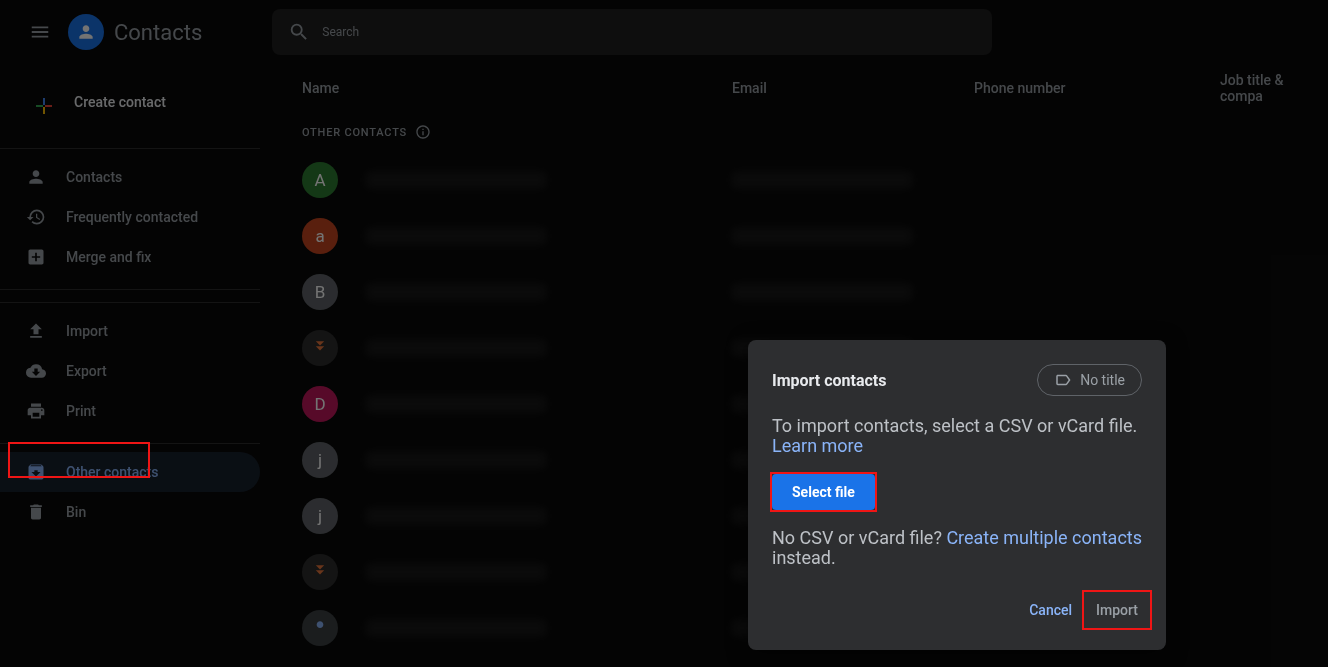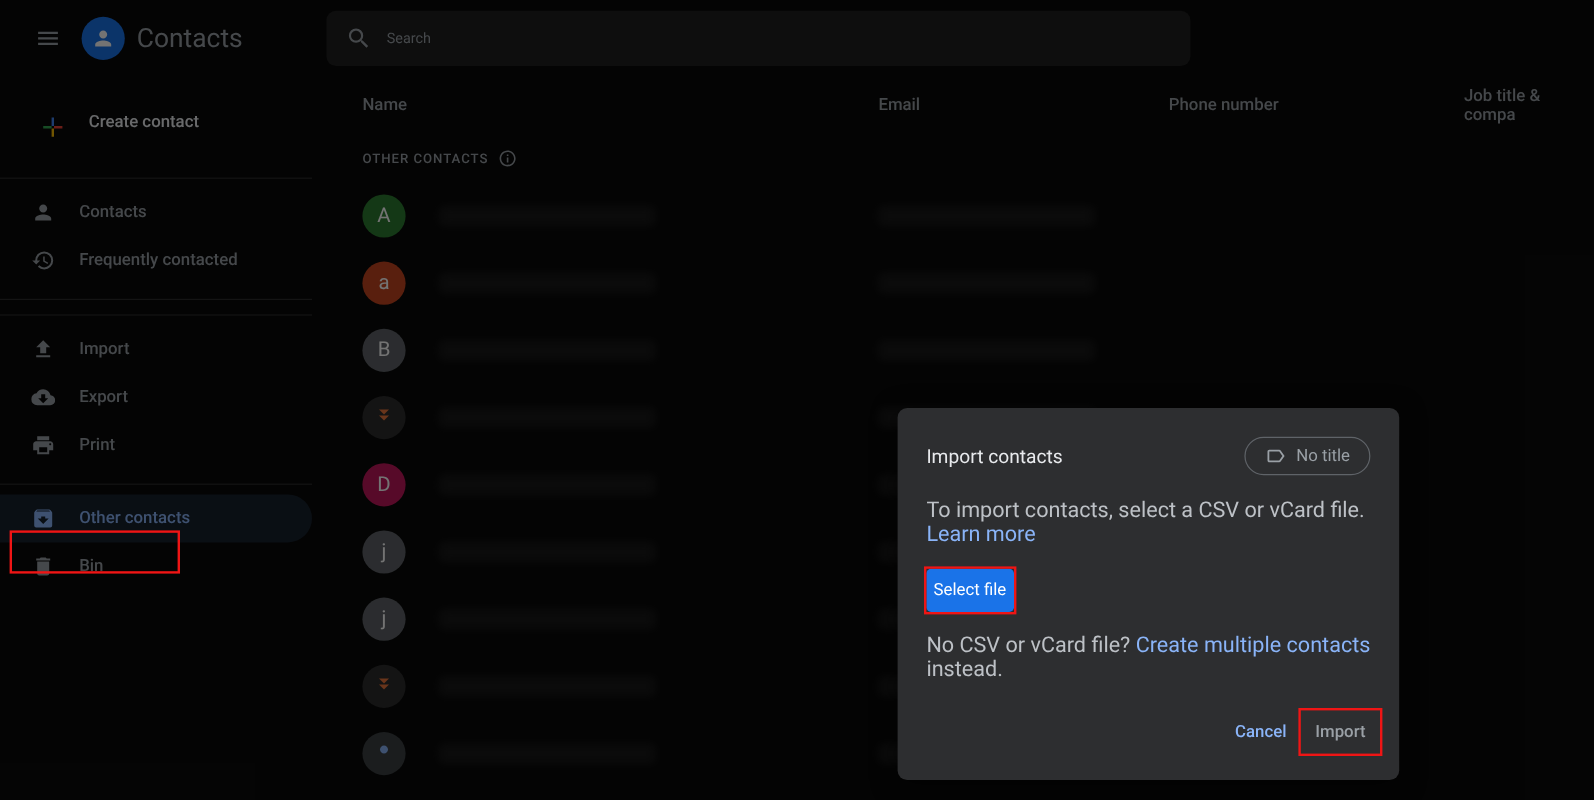--- a/index.html
+++ b/index.html
@@ -45,26 +45,26 @@
     .blur-email { width: 180px; height: 16px; background: #1a1a1a; border-radius: 3px; filter: blur(4px); margin-left:0px;}
     .row-name-col { flex: 0 0 430px; display:flex; align-items:center;}
     .row-email-col { flex: 0 0 242px; }
 
     
     .dimmer { position: absolute; inset: 0; background: rgba(0,0,0,0.55); z-index: 50; }
     
     
     .dialog { position: absolute; left: 748px; top: 340px; width: 418px; background: #2d2e30; border-radius: 8px; padding: 24px; z-index: 100; box-shadow: 0 4px 20px rgba(0,0,0,0.5);}
     .dialog-header { display: flex; align-items: center; margin-bottom: 20px; }
-    .dialog-title { font-size: 16px; font-weight: 400; color: #e8eaed; flex: 1;}
+    .dialog-title { font-size: 16px; font-weight: 700; color: #e8eaed; flex: 1;}
     .label-chip { border: 1px solid #5f6368; border-radius: 18px; padding: 6px 16px; display: flex; align-items: center; cursor: pointer; margin-left: 16px;}
     .label-chip span { font-size: 14px; color: #9aa0a6; margin-left: 8px;}
     .dialog-text { font-size: 18px; color: #bdc1c6; line-height: 20px; margin-bottom: 18px;}
     .dialog-text a, .link { color: #8ab4f8; text-decoration: none; cursor: pointer; }
-    .select-file-btn { background: #1a73e8; color: #fff; font-size: 14px; font-weight: 400; padding: 10px 6px; border: none; border-radius: 4px; cursor: pointer; }
+    .select-file-btn { background: #1a73e8; color: #fff; font-size: 14px; font-weight: 700; padding: 10px 20px; border: none; border-radius: 4px; cursor: pointer; }
     .dialog-footer { display: flex; justify-content: flex-end; gap: 16px; margin-top: 26px; align-items: center;}
     .cancel-btn { background: transparent; border: none; color: #8ab4f8; font-size: 14px; font-weight: 500; cursor: pointer; padding: 8px 4px;}
     .import-btn { background: transparent; border: none; color: #9aa0a6; font-size: 14px; font-weight: 500; cursor: default; padding: 8px 4px;}
     
     
     .highlight-box { position: absolute; border: 2px solid #ef1515; z-index: 200; pointer-events: none; }
     .hl-import-nav { left: 8px; top: 442px; width: 142px; height: 36px; }
     
     svg { fill: currentColor; }
     .icon-slot svg { color: #9aa0a6; }
@@ -116,20 +116,28 @@
     <span>Contacts</span>
   </div>
   <div class="nav-item">
     <div class="icon-slot">
         <svg width="20" height="20" viewBox="0 0 24 24">
           <path d="M13 3a9 9 0 00-9 9H1l3.89 3.89.07.14L9 12H6a7 7 0 117 7c-1.93 0-3.68-.79-4.94-2.06l-1.42 1.42A8.95 8.95 0 0013 21a9 9 0 000-18zm-1 5v5l4.28 2.54.72-1.21-3.5-2.08V8H12z"></path>
         </svg>
       </div>
     <span>Frequently contacted</span>
   </div>
+  <div class="nav-item">
+    <div class="icon-slot">
+        <svg width="20" height="20" viewBox="0 0 24 24">
+          <path d="M19 3H5c-1.1 0-2 .9-2 2v14c0 1.1.9 2 2 2h14c1.1 0 2-.9 2-2V5c0-1.1-.9-2-2-2zm-2 10h-4v4h-2v-4H7v-2h4V7h2v4h4v2z"></path>
+        </svg>
+      </div>
+    <span>Merge and fix</span>
+  </div>
   <div class="sidebar-divider" style="margin-top:12px"></div>
 
   <div class="sidebar-divider" style="margin-top:12px"></div>
 
   <div class="nav-item">
     <div class="icon-slot">
         <svg width="20" height="20" viewBox="0 0 24 24">
           <path d="M9 16h6v-6h4l-7-7-7 7h4v6zm-4 2h14v2H5v-2z"></path>
         </svg>
       </div>

